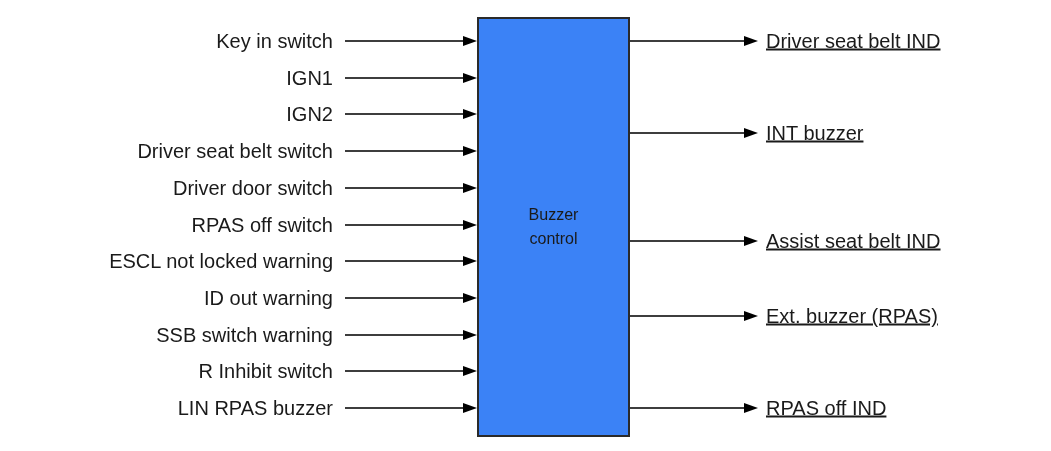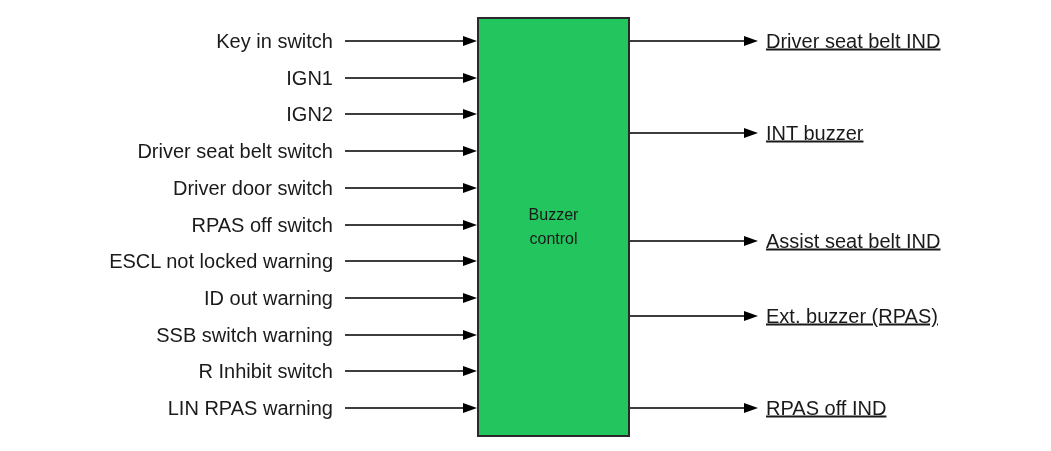--- a/index.html
+++ b/index.html
@@ -16,21 +16,21 @@
     overflow: hidden;
   }
   .block {
     position: absolute;
     left: 477px;
     top: 17px;
     width: 153px;
     height: 420px;
     box-sizing: border-box;
     border: 2px solid #2a2a2a;
-    background: #22c55e;
+    background: #3b82f6;
     display: flex;
     align-items: center;
     justify-content: center;
   }
   .block-label {
     width: 70px;
     text-align: center;
     font-size: 16px;
     line-height: 24px;
     color: #1a1a1a;
@@ -156,21 +156,21 @@
       </span>
     </div>
     <div class="row" style="top: 359.3px;">
       <span class="label in-label">R Inhibit switch</span>
       <span class="arrow in-arrow">
         <span class="shaft"></span>
         <span class="head"></span>
       </span>
     </div>
     <div class="row" style="top: 396px;">
-      <span class="label in-label">LIN RPAS warning</span>
+      <span class="label in-label">LIN RPAS buzzer</span>
       <span class="arrow in-arrow">
         <span class="shaft"></span>
         <span class="head"></span>
       </span>
     </div>
     <div class="row" style="top: 29px;">
       <span class="arrow out-arrow">
         <span class="shaft"></span>
         <span class="head"></span>
       </span>

